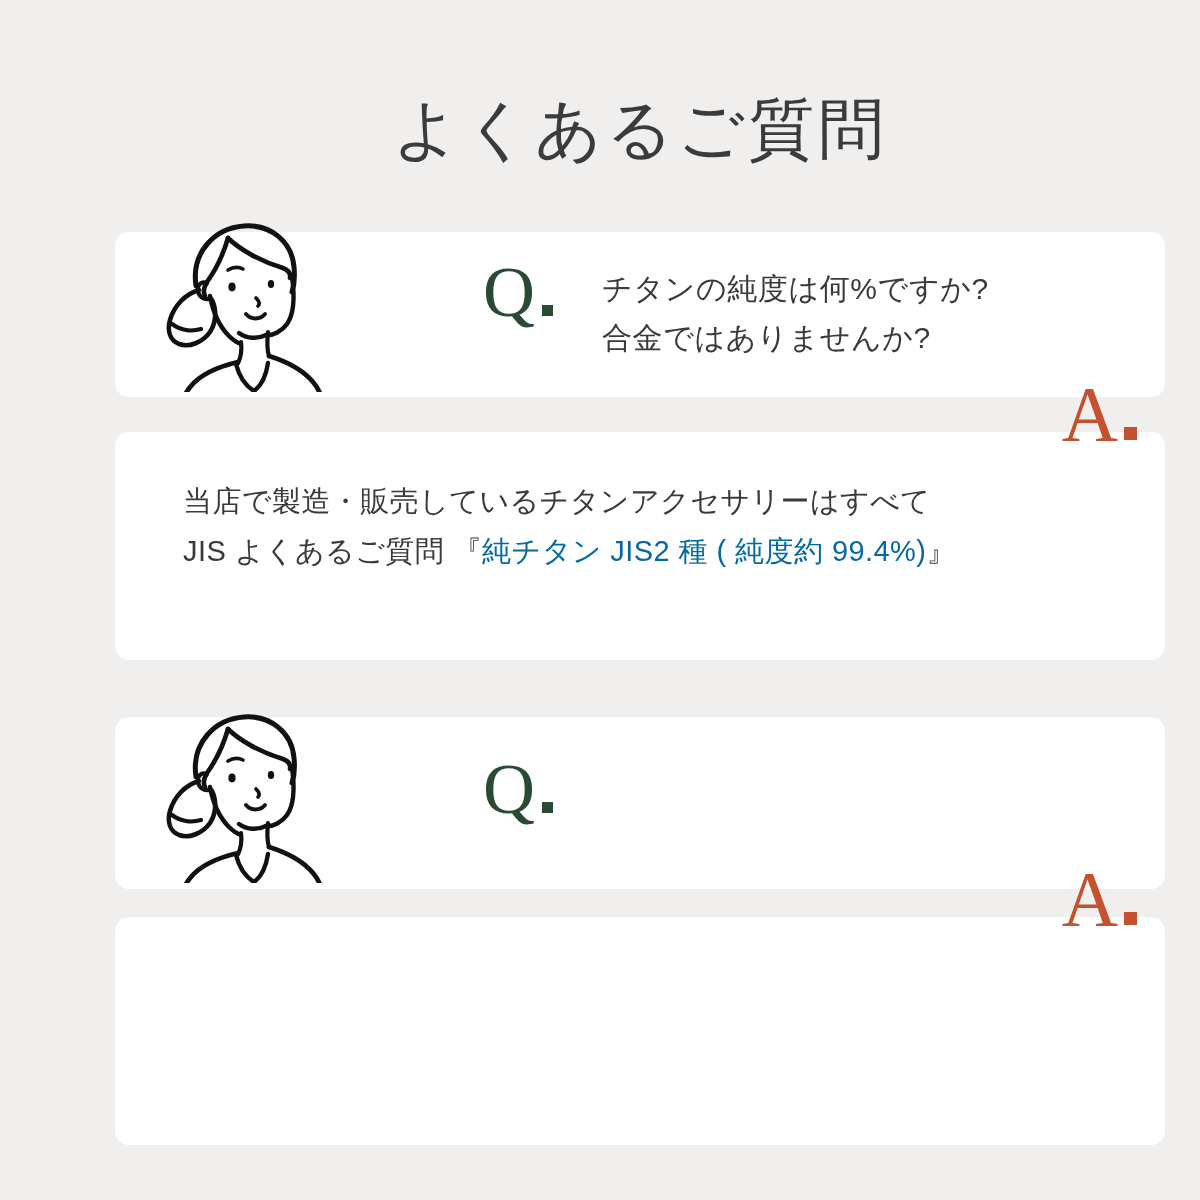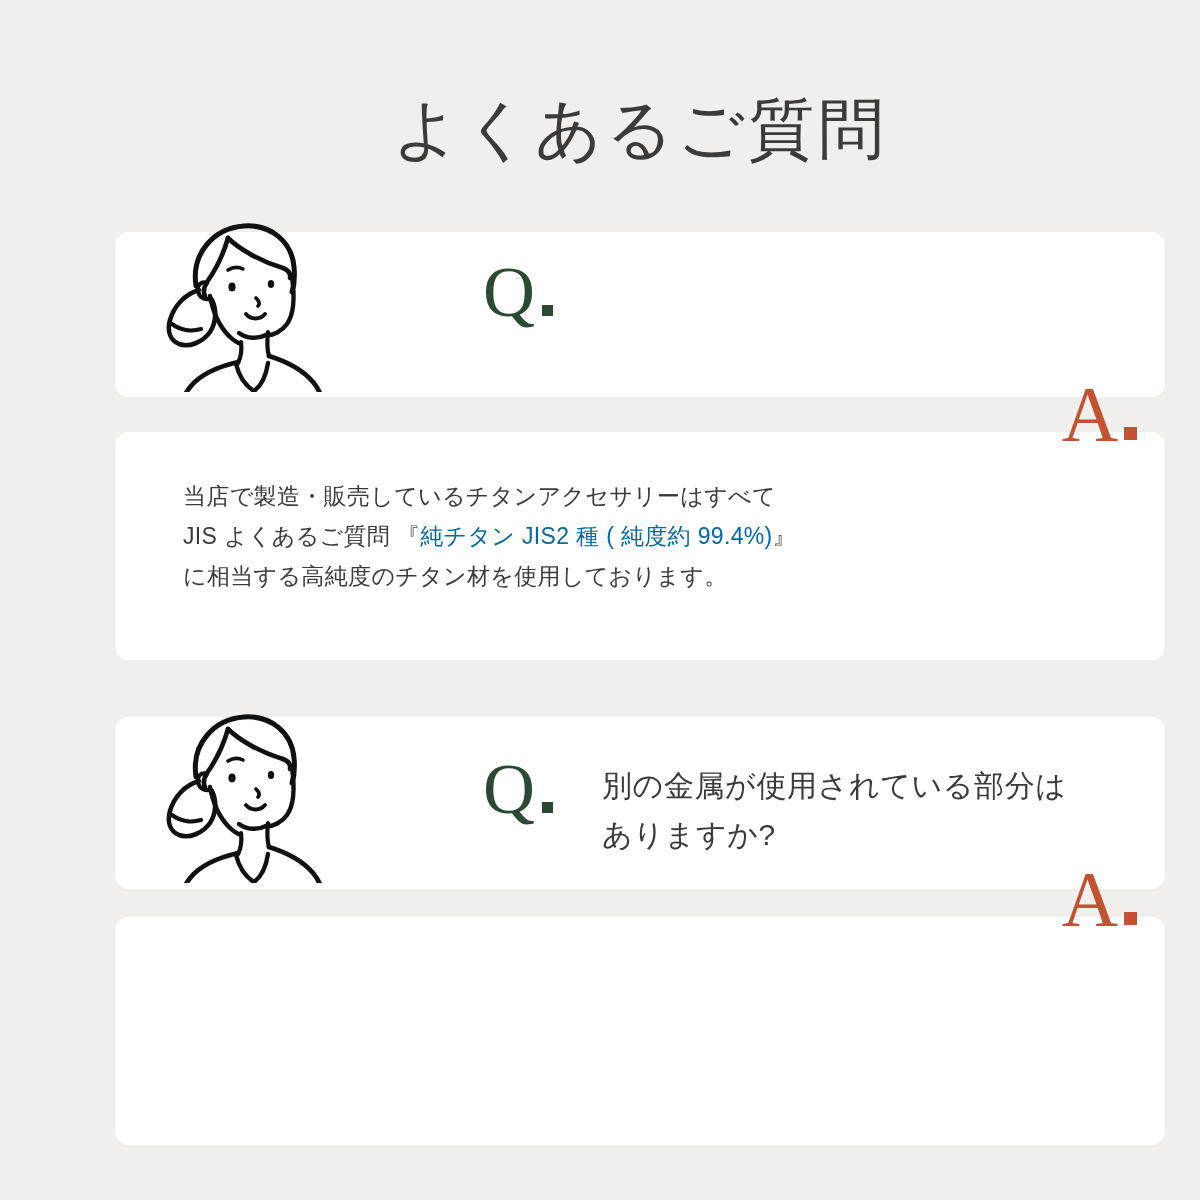--- a/index.html
+++ b/index.html
@@ -119,21 +119,21 @@
     background: #c4512f;
     margin-left: 6px;
     vertical-align: baseline;
   }
 
   
   .a-text {
     position: absolute;
     left: 68px;
     top: 44px;
-    font-size: 23px;
+    font-size: 29px;
     line-height: 1.74;
     color: #3a3a3a;
     letter-spacing: 0.015em;
     font-weight: 400;
     white-space: nowrap;
   }
   #card-a2 .a-text { top: 48px; }
 
   .hl { color: #0369a1; }
 </style>
@@ -181,37 +181,38 @@
         <path d="M114 142 C130 147 148 156 158 168 C164 175 167 183 168 191" stroke-width="4.8"></path>
 
         <path d="M81 150 C84 162 91 172 99 177 C106 172 111 162 113 149" stroke-width="4.4"></path>
       </svg>
     </div>
 
     <div class="q-mark">
       <span>Q</span><span class="sq-dot"></span>
     </div>
 
+    <div class="q-text">
+      <div>チタンの純度は何%ですか?</div>
+      <div>合金ではありませんか?</div>
+    </div>
   </div>
 
   <div class="card card-a" id="card-a1">
 
     <div class="a-mark">
       <span>A</span><span class="sq-dot"></span>
     </div>
 
     <div class="a-text">
       <div>
         <span>当店で製造・販売しているチタンアクセサリーはすべて</span>
       </div>
       <div>
         <span>JIS よくあるご質問 『</span><span class="hl">純チタン JIS2 種 ( 純度約 99.4%)</span><span>』</span>
-      </div>
-      <div>
-        <span>に相当する高純度のチタン材を使用しております。</span>
       </div>
     </div>
   </div>
 
   <div class="card card-q" id="card-q2">
 
     <div class="avatar">
       <svg viewBox="0 0 175 178" xmlns="http://www.w3.org/2000/svg" fill="none" stroke="#111111" stroke-width="4.2" stroke-linecap="round" stroke-linejoin="round">
         <path d="M41 72 C36 38 60 14 89 12 C116 10 137 28 139 53 C140 63 139 72 137 78" stroke-width="5"></path>
         <path d="M73 24 C83 34 104 47 128 54 C133 56 136 59 135 64" stroke-width="4.6"></path>
@@ -232,24 +233,20 @@
         <path d="M83 148 C66 152 46 160 36 172 C30 179 27 186 26 193" stroke-width="4.8"></path>
         <path d="M114 142 C130 147 148 156 158 168 C164 175 167 183 168 191" stroke-width="4.8"></path>
         <path d="M81 150 C84 162 91 172 99 177 C106 172 111 162 113 149" stroke-width="4.4"></path>
       </svg>
     </div>
 
     <div class="q-mark">
       <span>Q</span><span class="sq-dot"></span>
     </div>
 
-    <div class="q-text">
-      <div>別の金属が使用されている部分は</div>
-      <div>ありますか?</div>
-    </div>
   </div>
 
   <div class="card card-a" id="card-a2">
 
     <div class="a-mark">
       <span>A</span><span class="sq-dot"></span>
     </div>
 
   </div>
 

